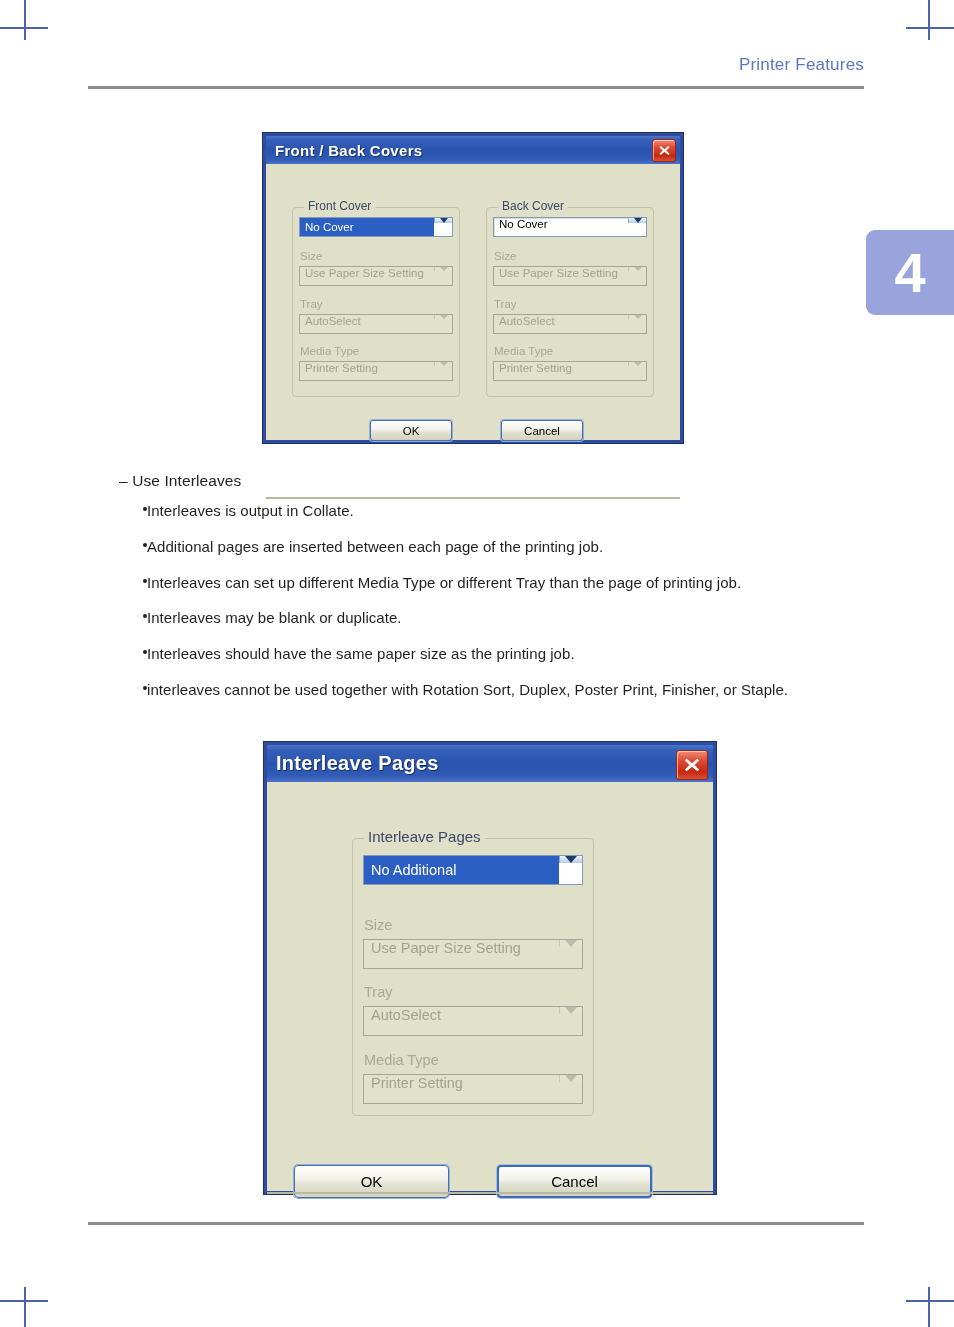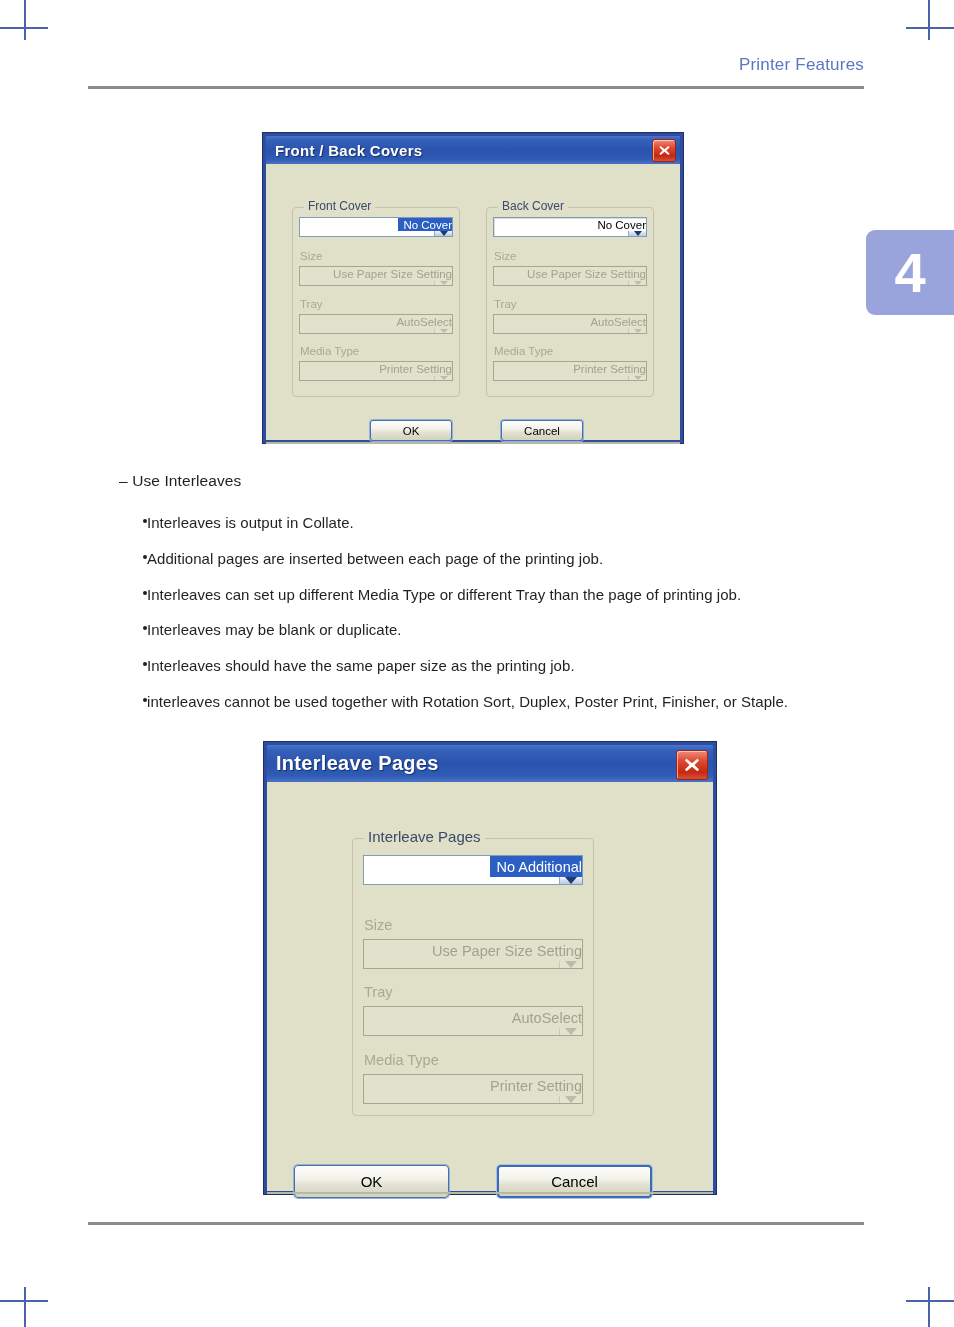--- a/index.html
+++ b/index.html
@@ -47,21 +47,21 @@
   .dash-head{font-size:15.5px;color:#231f20;letter-spacing:.1px;}
   .bullets{margin:0;padding:0;list-style:none;}
   .bullets li{
     position:relative;padding-left:28px;margin-top:14px;
     font-size:15px;color:#231f20;line-height:1.45;letter-spacing:.05px;
   }
   .bullets li .dot{
     position:absolute;left:24px;top:7px;width:4px;height:4px;
     border-radius:50%;background:#231f20;
   }
-  .bullets li:first-child{margin-top:22px;}
+  .bullets li:first-child{margin-top:10px;}
   .bullets li.indent-extra{padding-left:28px;}
 
   
   .xp-dialog{
     position:absolute;box-sizing:border-box;
     border:3px solid #2f4da0;border-top:none;
     background:#e0dfc8;
     box-shadow:0 0 0 1px #1d2f63;
   }
   .xp-titlebar{
@@ -102,22 +102,22 @@
 
   
   .field-label{
     position:absolute;font-size:11.5px;color:#a9a895;
     font-family:"Liberation Sans", sans-serif;white-space:nowrap;
   }
   .field-label.big{font-size:14.5px;}
 
   
   .combo{
-    position:absolute;box-sizing:border-box;display:flex;align-items:flex-end;
-    border:1px solid #a7a693;background:#e2e1cb;flex-direction:column;
+    position:absolute;box-sizing:border-box;display:flex;align-items:flex-start;
+    border:1px solid #a7a693;background:#e2e1cb;
   }
   .combo .combo-text{
     flex:1;display:flex;align-items:center;padding-left:5px;
     font-size:11.5px;color:#a3a28f;white-space:nowrap;overflow:hidden;
     font-family:"Liberation Sans", sans-serif;
   }
   .combo .combo-arrow{
     width:17px;display:flex;align-items:center;justify-content:center;
     background:#e4e3ce;border-left:1px solid #c9c8b4;
   }
@@ -196,21 +196,21 @@
 <div class="xp-dialog" style="left:263px;top:133px;width:420px;height:310px;">
   <div class="xp-titlebar">
     <span class="xp-title">Front / Back Covers</span>
     <span class="xp-close">
       <svg width="13" height="13" viewBox="0 0 13 13" aria-hidden="true">
         <path d="M2.6 2 L6.5 5.3 L10.4 2 L11.6 3.2 L8.3 6.5 L11.6 9.8 L10.4 11 L6.5 7.7 L2.6 11 L1.4 9.8 L4.7 6.5 L1.4 3.2 Z" fill="#ffffff"></path>
       </svg>
     </span>
   </div>
 
-  <div class="xp-body" style="height:280px;position:relative;">
+  <div class="xp-body" style="height:335px;position:relative;">
 
     <div class="groupbox" style="left:26px;top:43px;width:168px;height:190px;">
       <span class="gb-label">Front Cover</span>
     </div>
     <div class="combo focused" style="left:33px;top:53px;width:154px;height:20px;">
       <span class="combo-text">No Cover</span>
       <span class="combo-arrow">
           <i class="arrow-en"></i>
         </span>
     </div>

